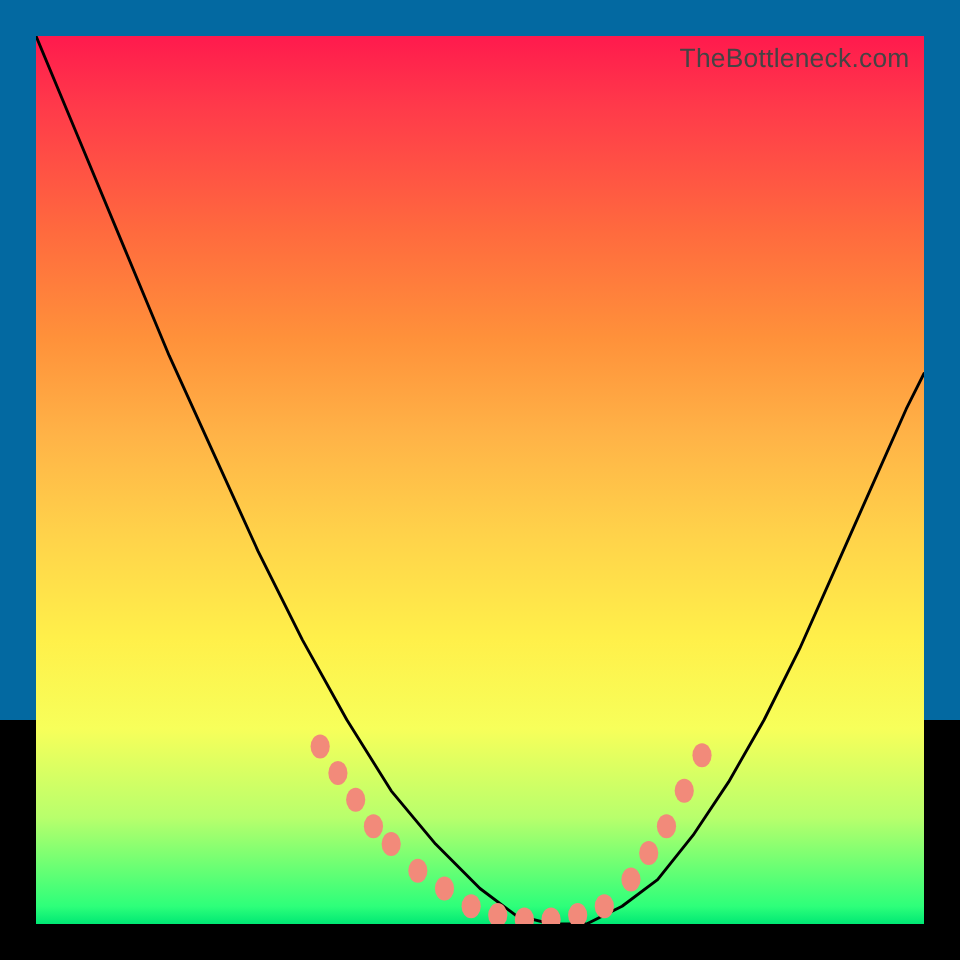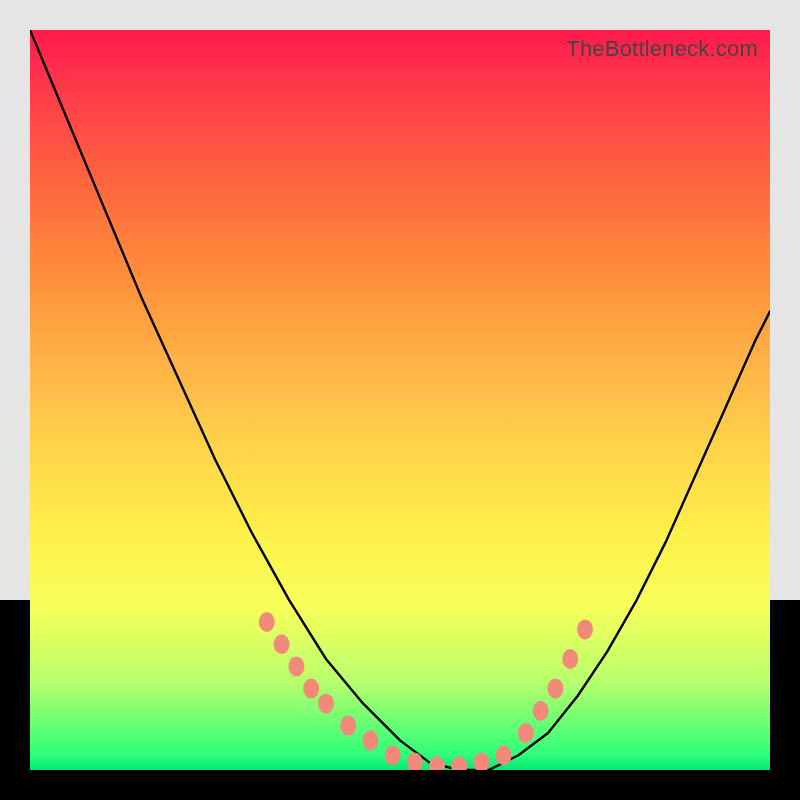--- a/index.html
+++ b/index.html
@@ -10,21 +10,21 @@
     overflow: hidden;
     background: #000;
     font-family: Arial, Helvetica, sans-serif;
   }
   .frame {
     position: absolute;
     top: 0;
     left: 0;
     width: 800px;
     height: 600px;
-    background: #e5e5e5;
+    background: #0369a1;
   }
   .plot {
     position: absolute;
     top: 30px;
     left: 30px;
     width: 740px;
     height: 740px;
     background: linear-gradient(to bottom,
       #ff1a4d 0%,
       #ff3a4a 8%,

